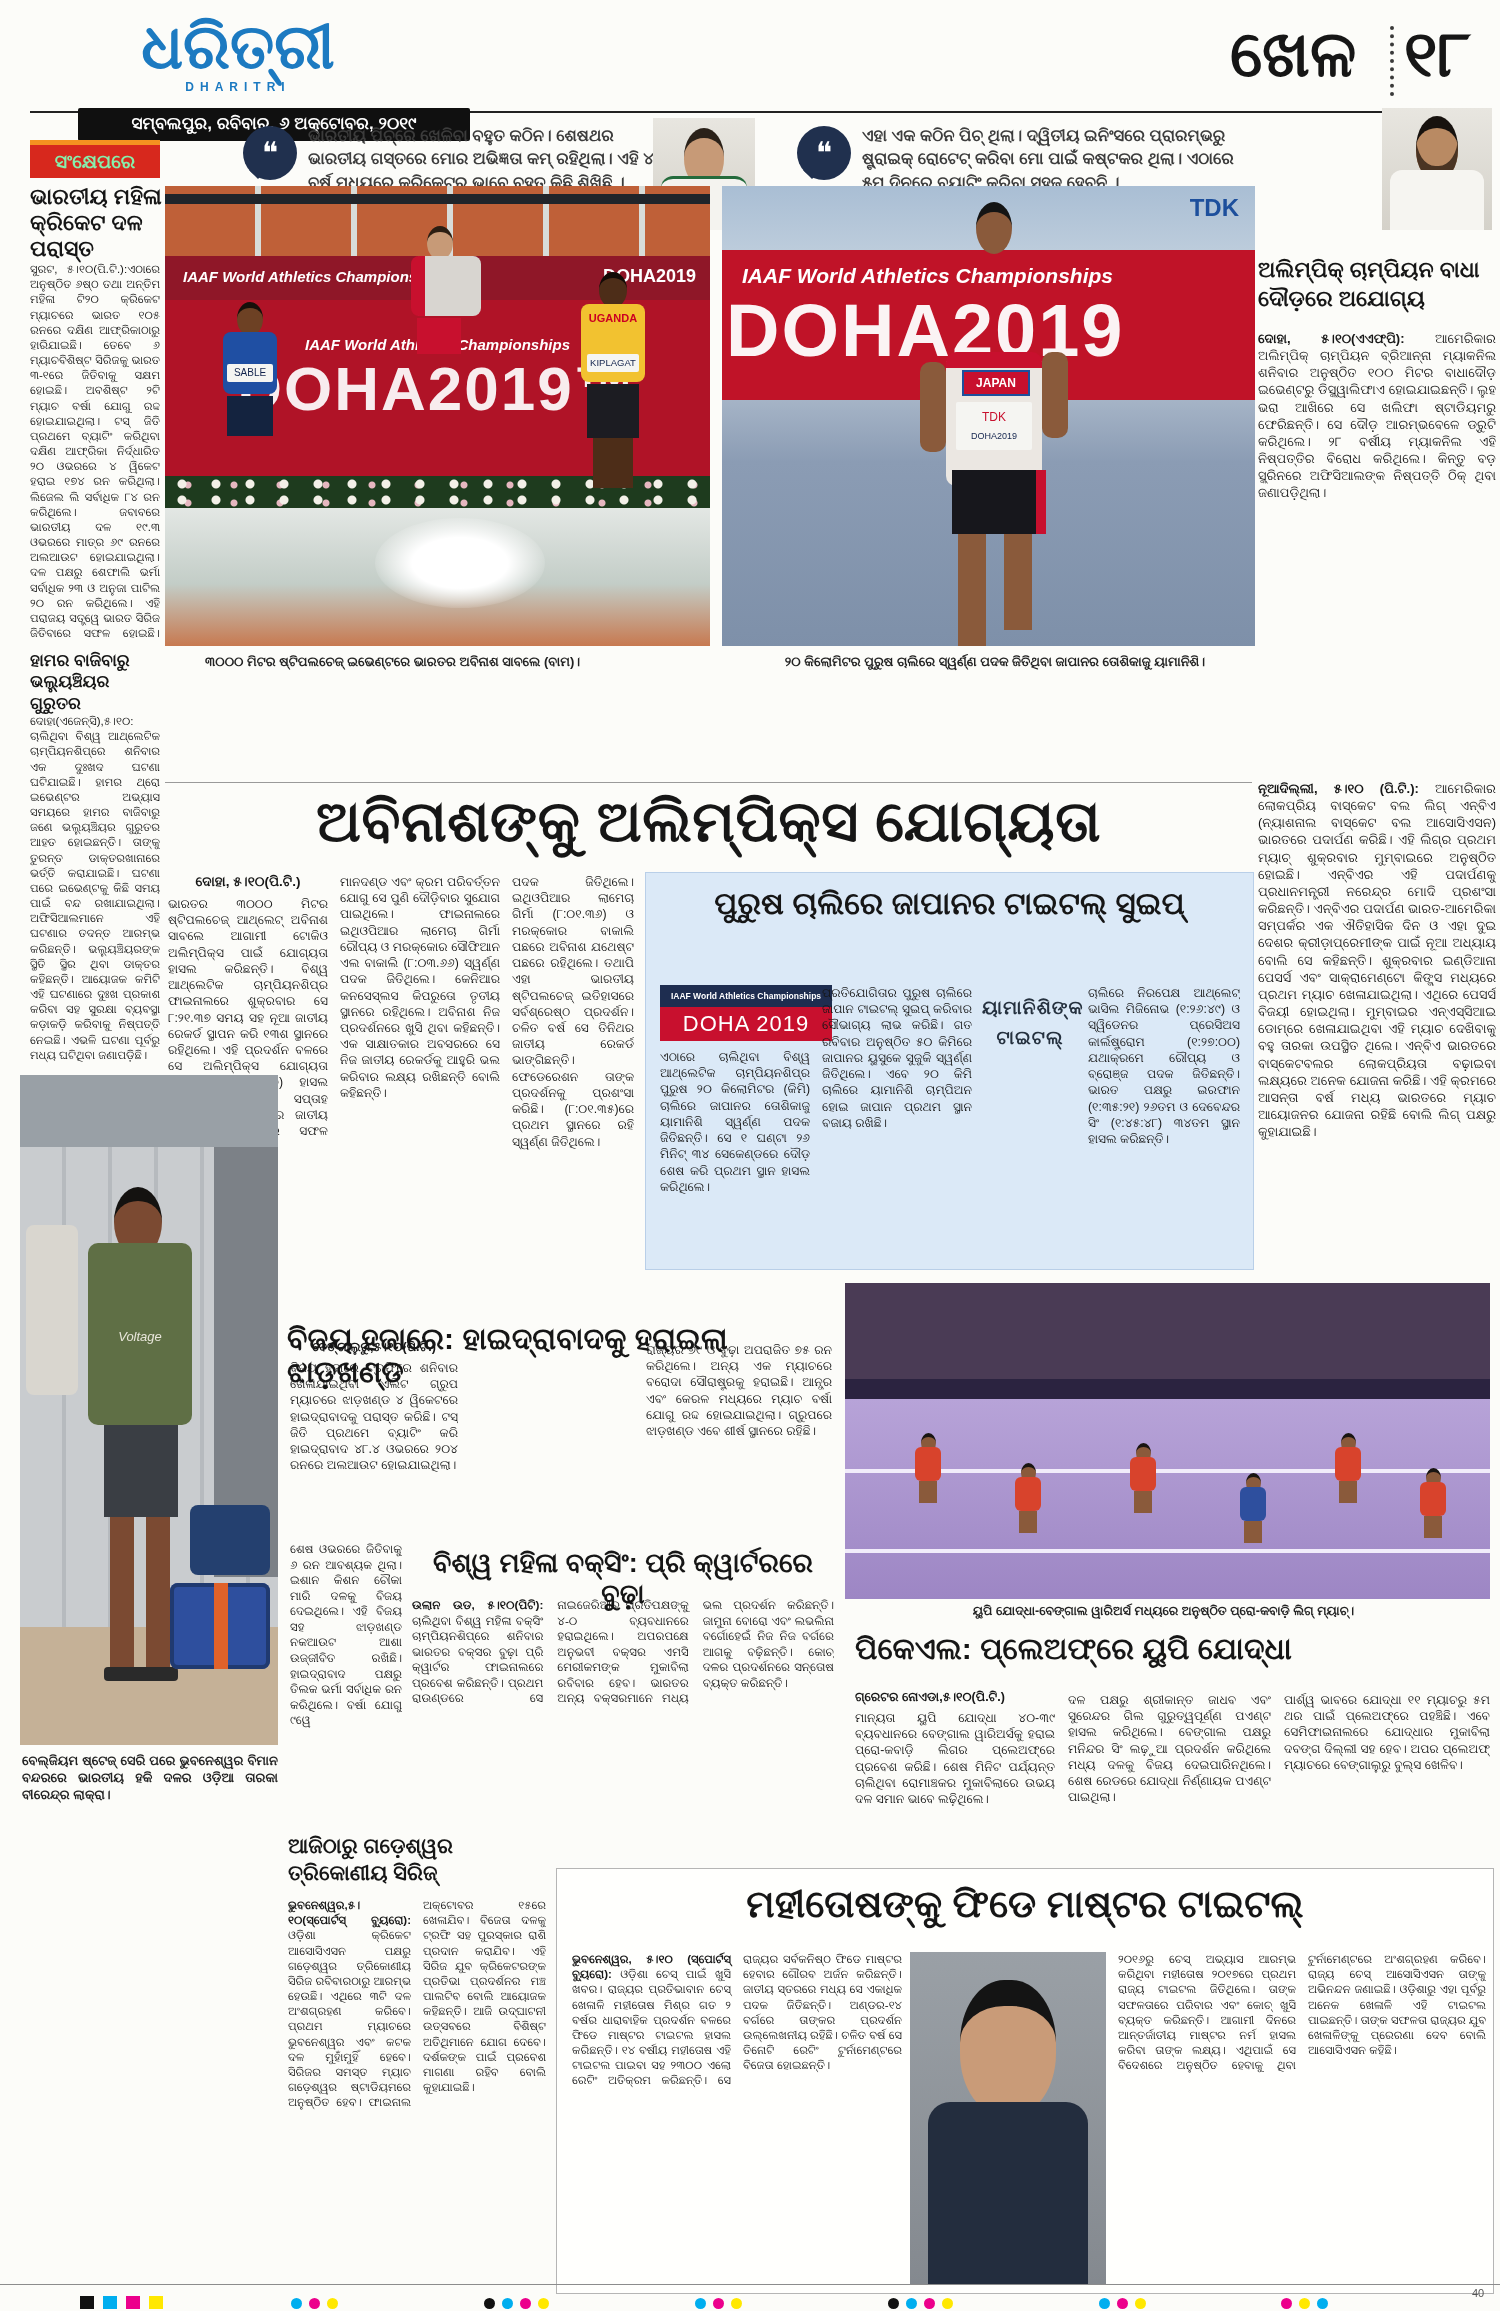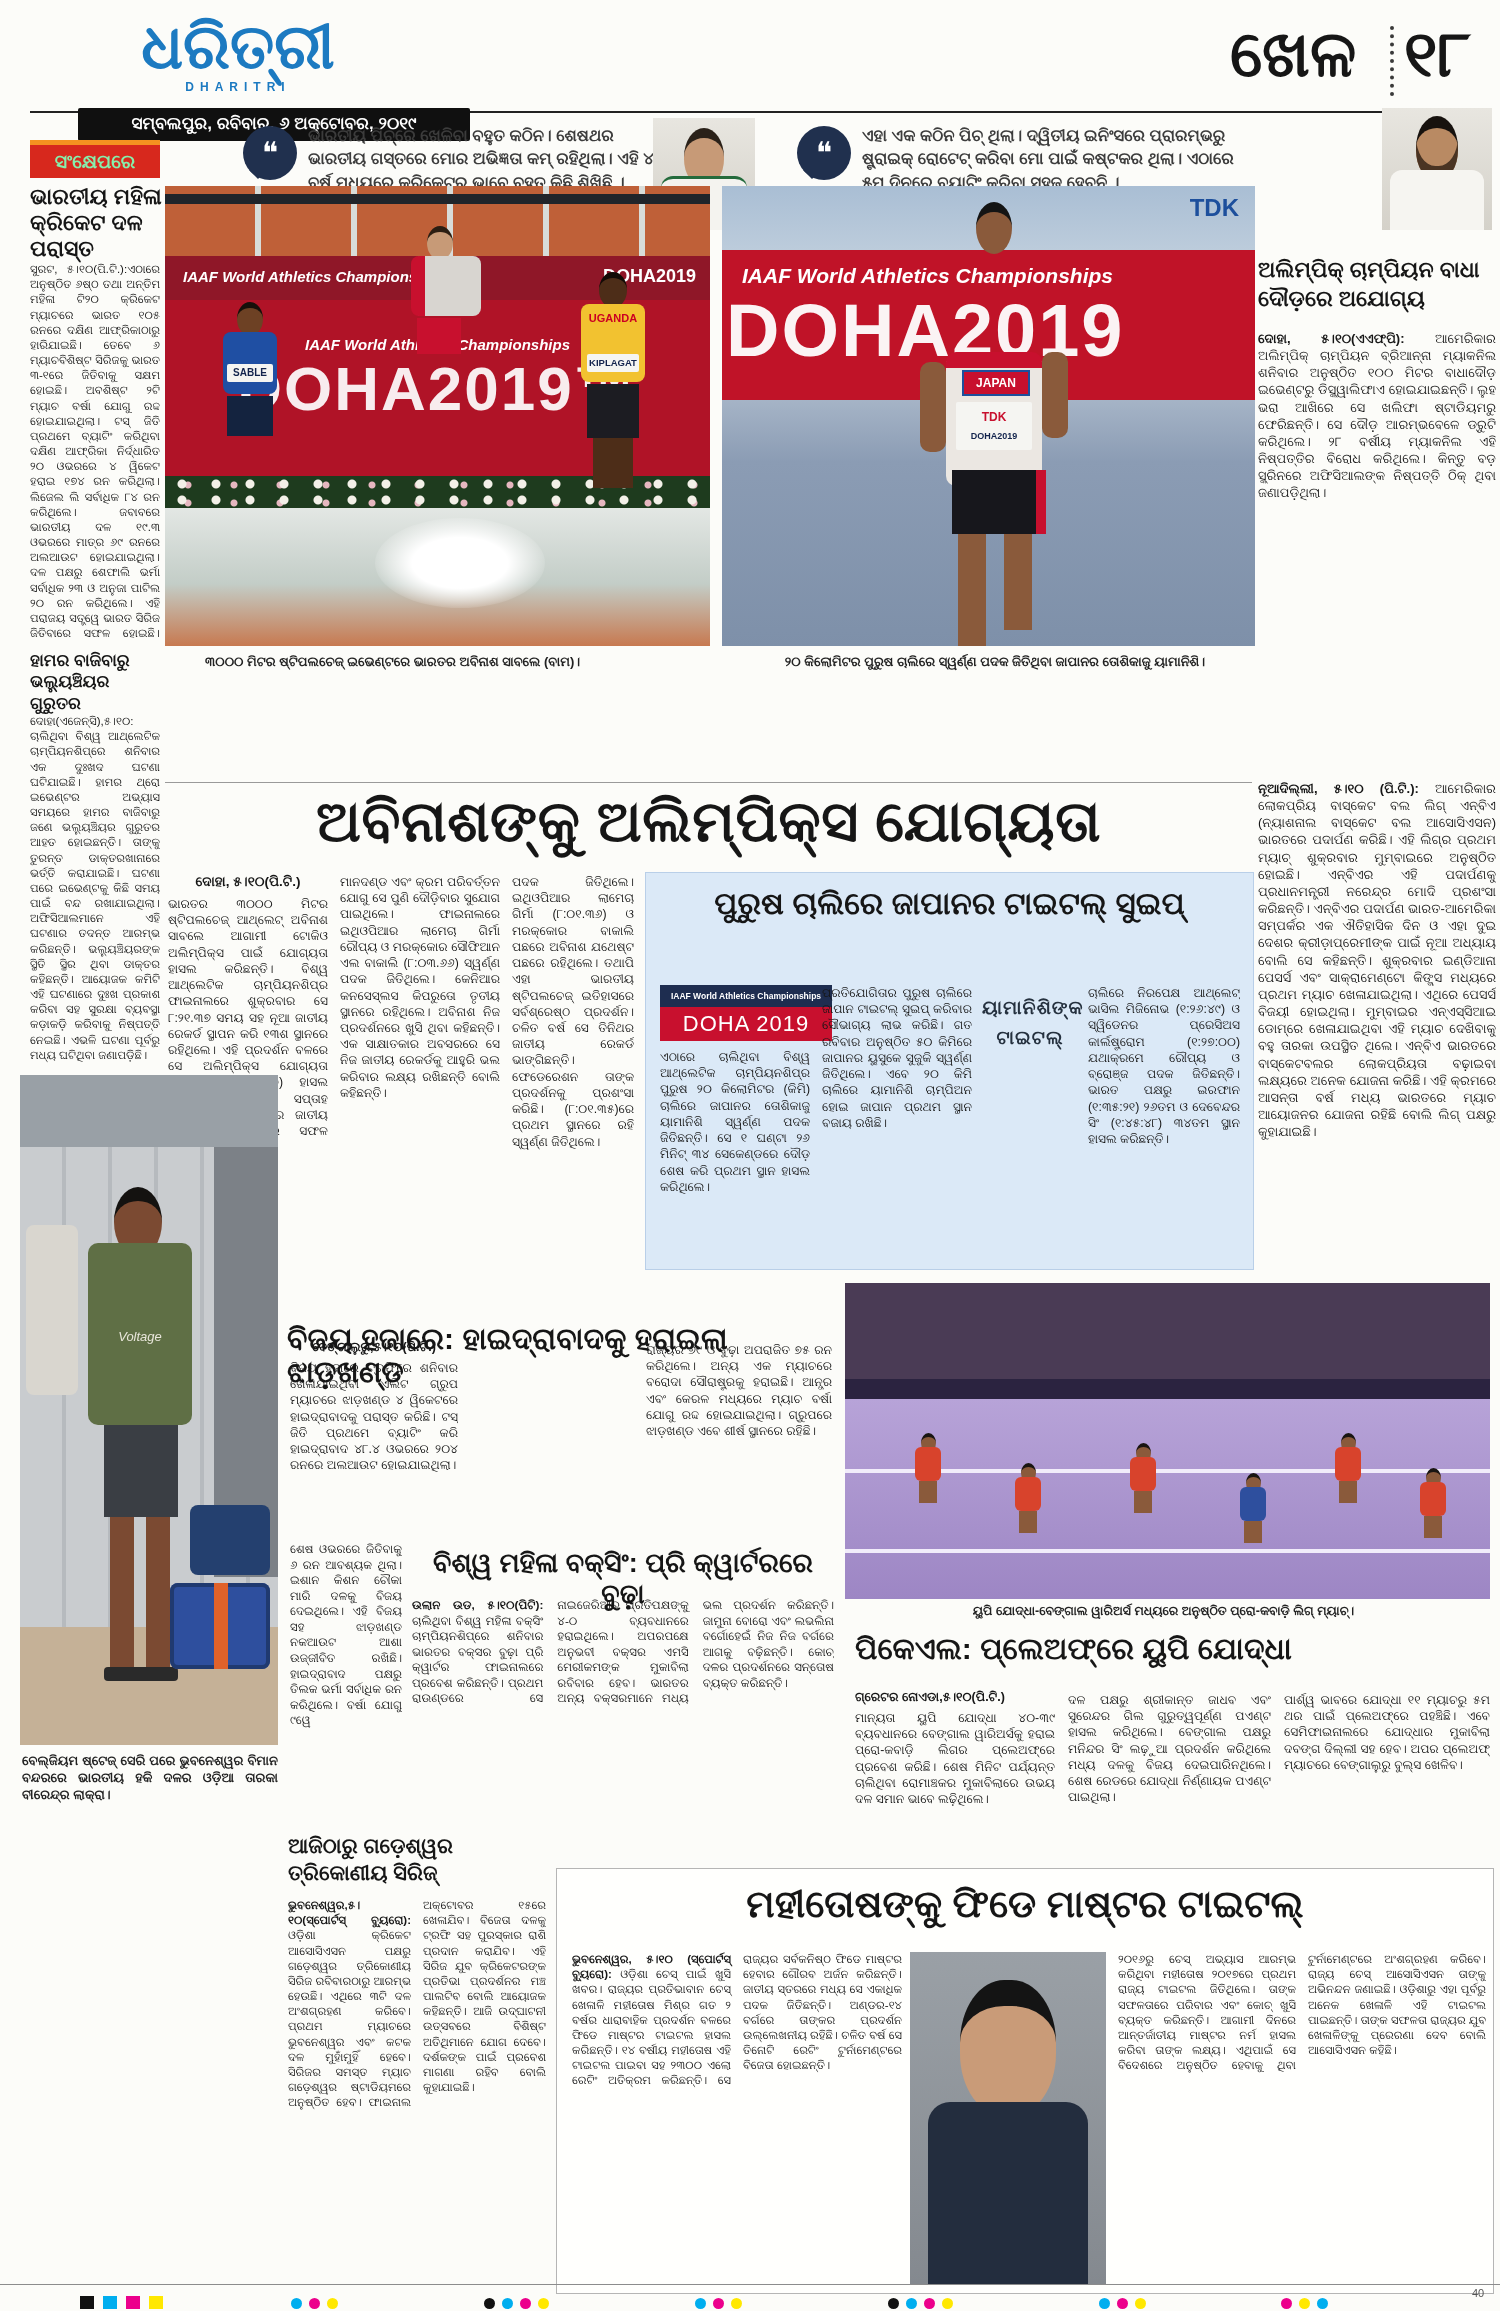--- a/index.html
+++ b/index.html
@@ -32,21 +32,21 @@
   .small{font-size:11.5px;}
   .body13{font-size:13px;}
   .body12{font-size:12.3px;}
   
   .photo{overflow:hidden;}
   .cap{font-size:13px;font-weight:bold;color:#222;}
   .banner-red{background:#b01327;color:#fff;}
   .iaaf-small{font-style:italic;font-weight:bold;}
   .doha-big{font-weight:bold;letter-spacing:2px;color:#fff;}
   .athlete-head{position:absolute;border-radius:50%;}
-  .bib{position:absolute;background:#f5f5f2;color:#13244d;font-weight:bold;text-align:center;border-radius:2px;}
+  .bib{position:absolute;background:#f5f5f2;color:#13244d;font-weight:normal;text-align:center;border-radius:2px;}
   
   .leadhead{font-size:57px;font-weight:bold;text-align:center;letter-spacing:0.5px;line-height:1.05;}
   .dl{font-size:13.5px;font-weight:bold;}
   .bluebox{background:#dbe9f7;border:1px solid #b9cfe8;}
   .bb-head{font-size:31px;font-weight:bold;text-align:center;line-height:1.1;}
   .pullcol{font-size:19px;font-weight:bold;line-height:1.6;letter-spacing:1px;text-align:center;color:#25313f;}
   .doha-logo-top{background:#1e2d50;color:#fff;font-size:8.5px;font-weight:bold;text-align:center;line-height:22px;white-space:nowrap;overflow:hidden;}
   .doha-logo-main{background:#c8102e;color:#fff;font-size:22px;font-weight:normal;text-align:center;line-height:34px;letter-spacing:1px;}
   
   .h22{font-size:22px;font-weight:bold;line-height:1.3;}

